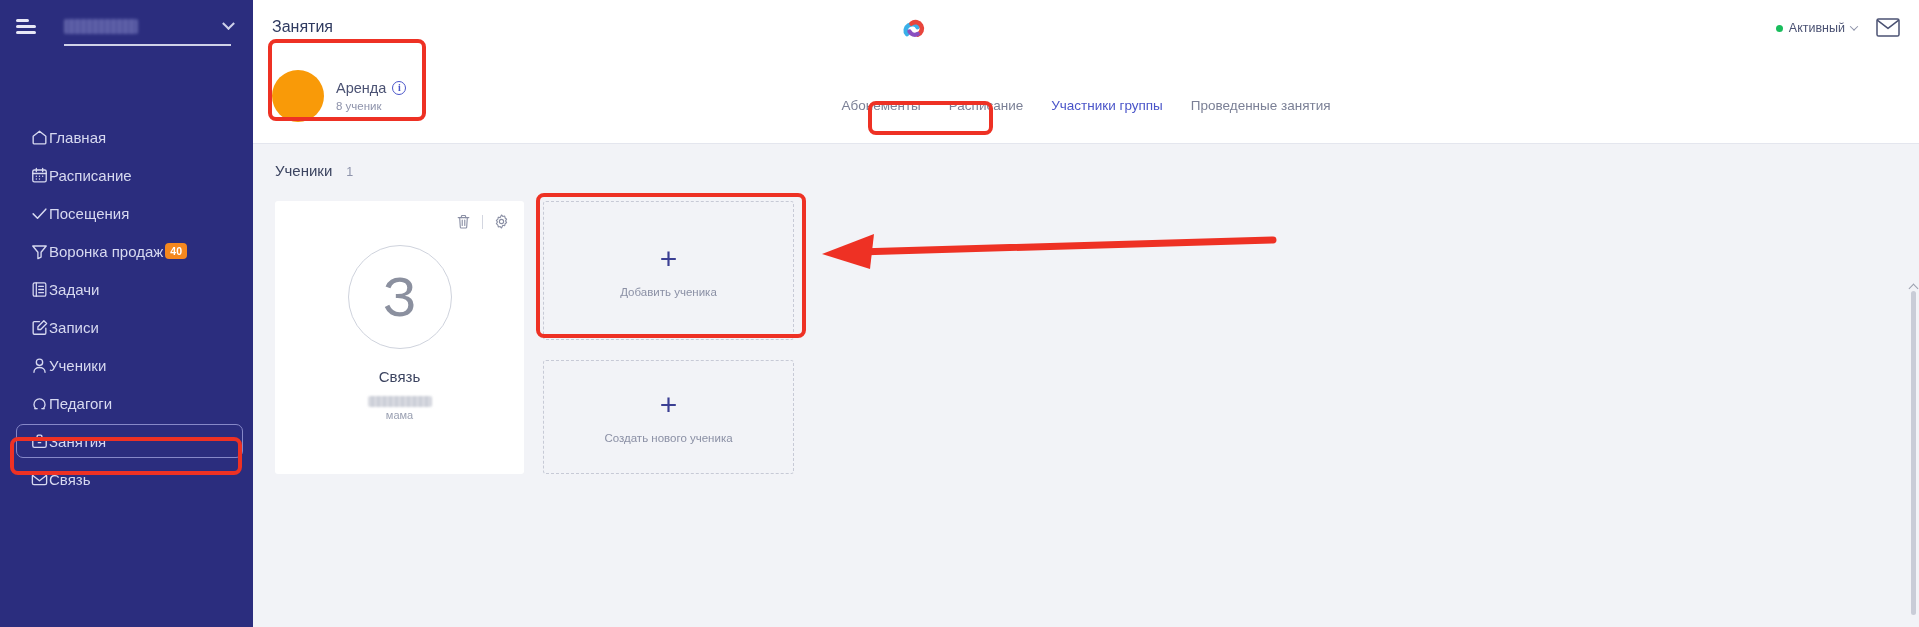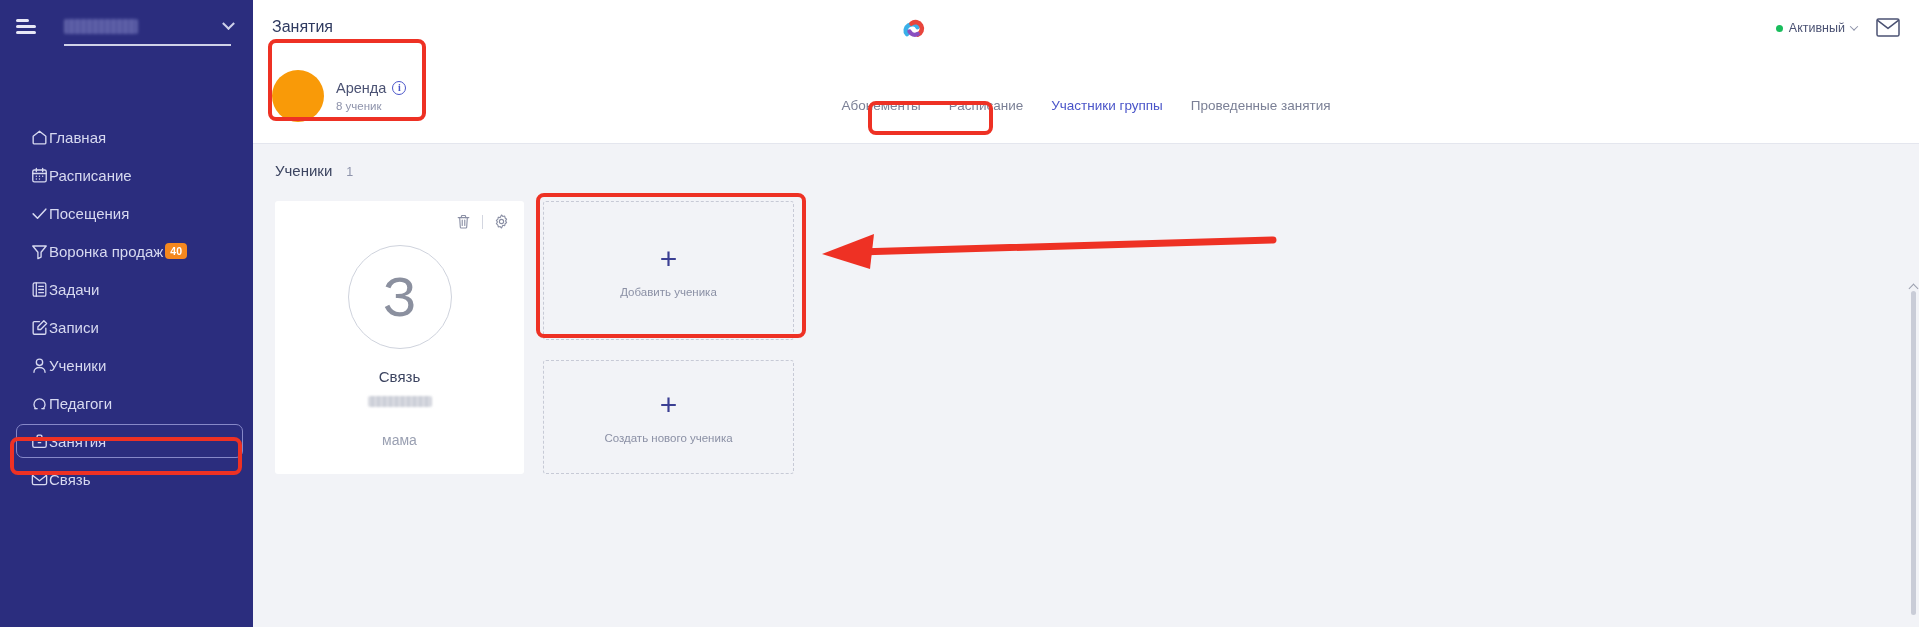--- a/index.html
+++ b/index.html
@@ -311,22 +311,22 @@
   }
   .student-phone {
     margin-top: 11px;
     width: 64px; height: 11px;
     background: repeating-linear-gradient(90deg,#d8dae1 0 3px,#cbced7 3px 6px);
     filter: blur(1.1px);
     border-radius: 2px;
     font-size: 0; color: transparent;
   }
   .student-rel {
-    margin-top: 25px;
-    font-size: 14px;
+    margin-top: 2px;
+    font-size: 11px;
     color: #9aa0b2;
   }
 
   .dashed-card {
     width: 251px;
     border: 1.4px dashed #c7cad6;
     border-radius: 3px;
     background: #f2f3f7;
     display: flex;
     flex-direction: column;

